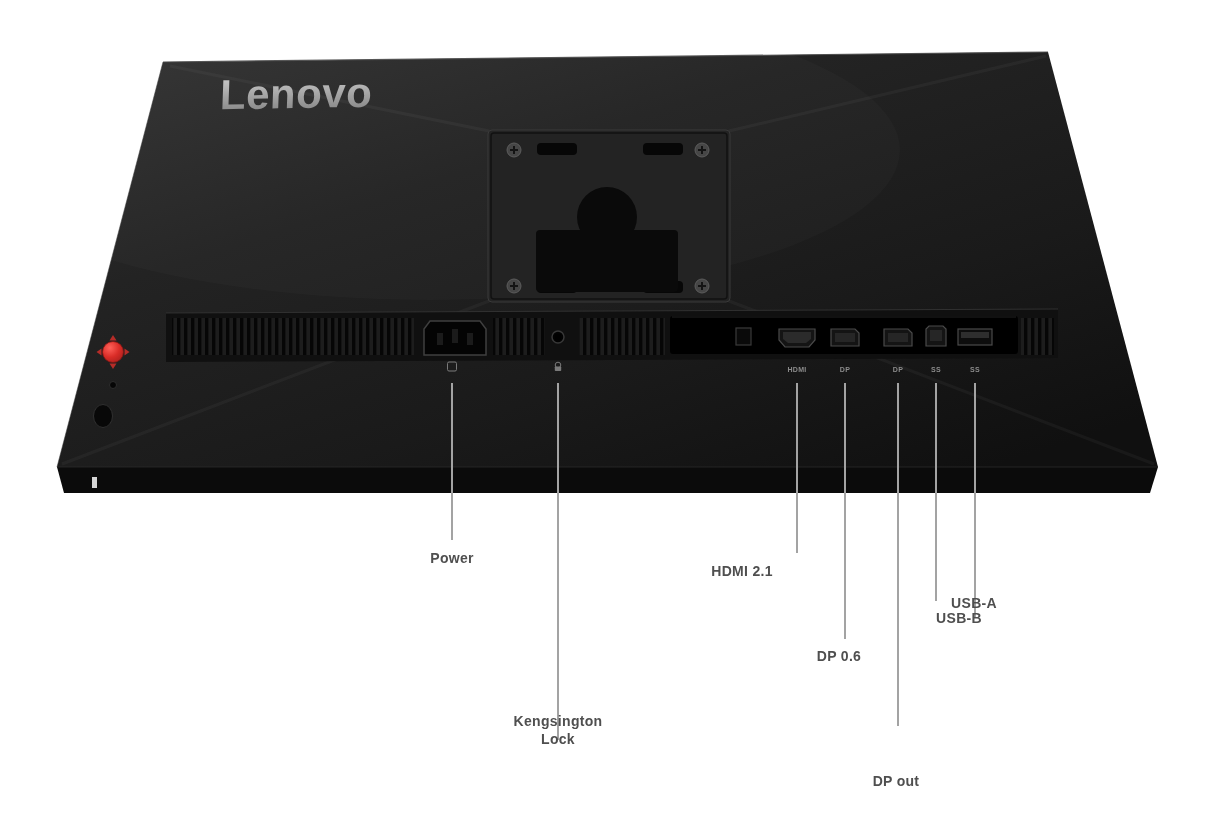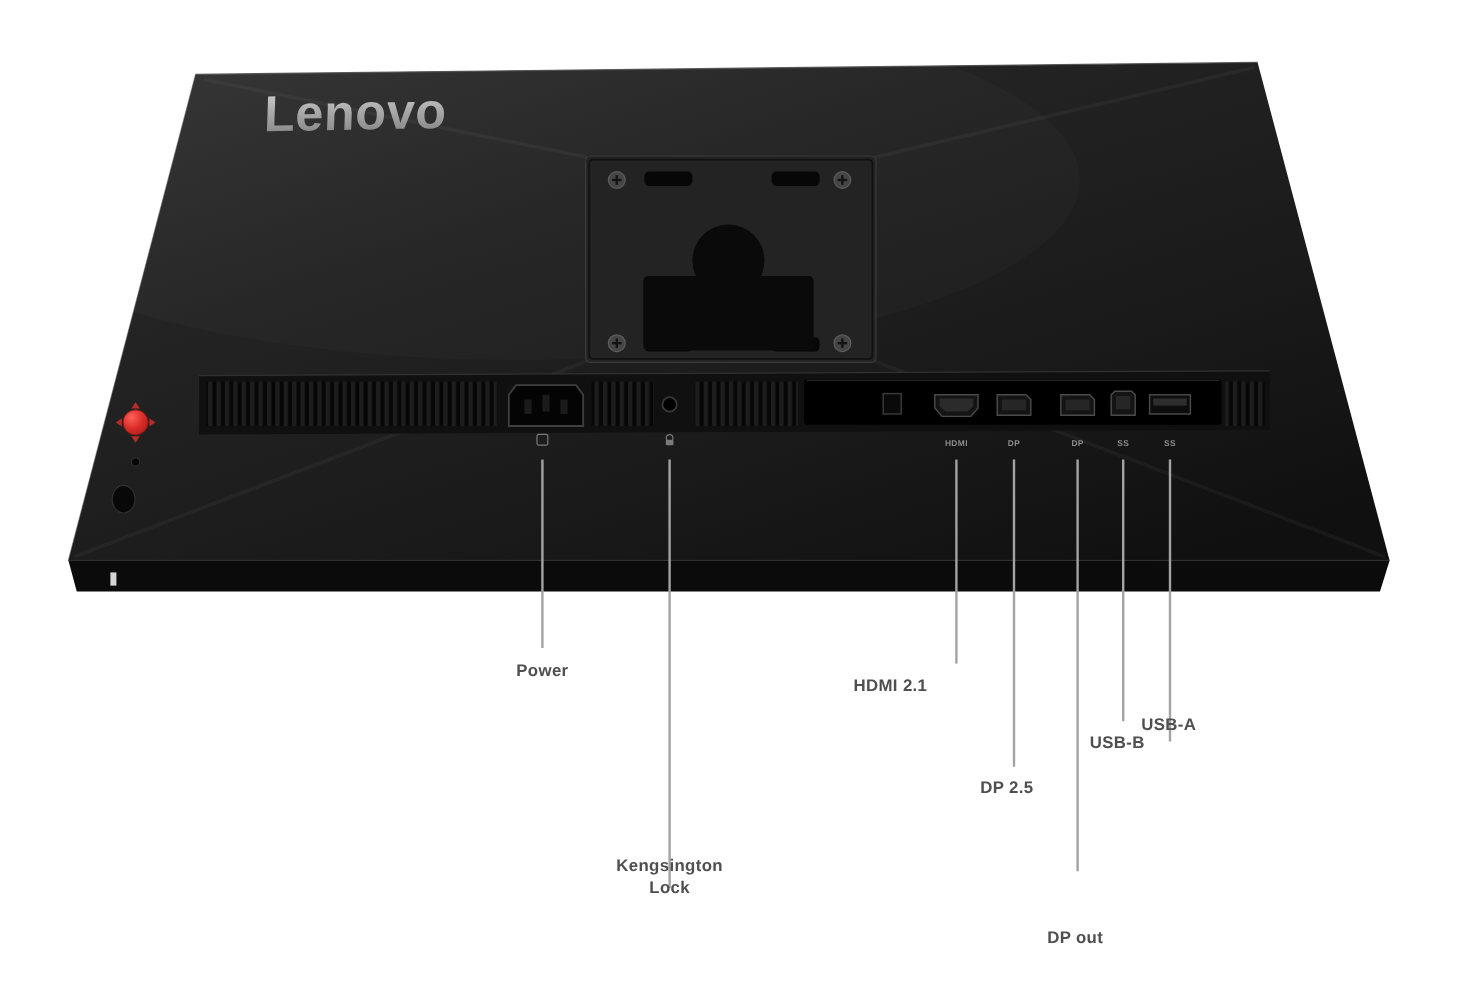--- a/index.html
+++ b/index.html
@@ -192,21 +192,21 @@
 
 <div class="callout-label" style="left:452px;top:549px">Power</div>
 
 <div class="callout-label" style="left:558px;top:712px">
   <div>Kengsington</div>
   <div>Lock</div>
 </div>
 
 <div class="callout-label" style="left:742px;top:562px">HDMI 2.1</div>
 
-<div class="callout-label" style="left:839px;top:647px">DP 2.5</div>
+<div class="callout-label" style="left:839px;top:647px">DP 0.6</div>
 
 <div class="callout-label" style="left:896px;top:772px">DP out</div>
 
-<div class="callout-label" style="left:931px;top:609px">USB-B</div>
+<div class="callout-label" style="left:959px;top:609px">USB-B</div>
 
 <div class="callout-label" style="left:974px;top:594px">USB-A</div>
 
 </div>
 
 </body></html>

